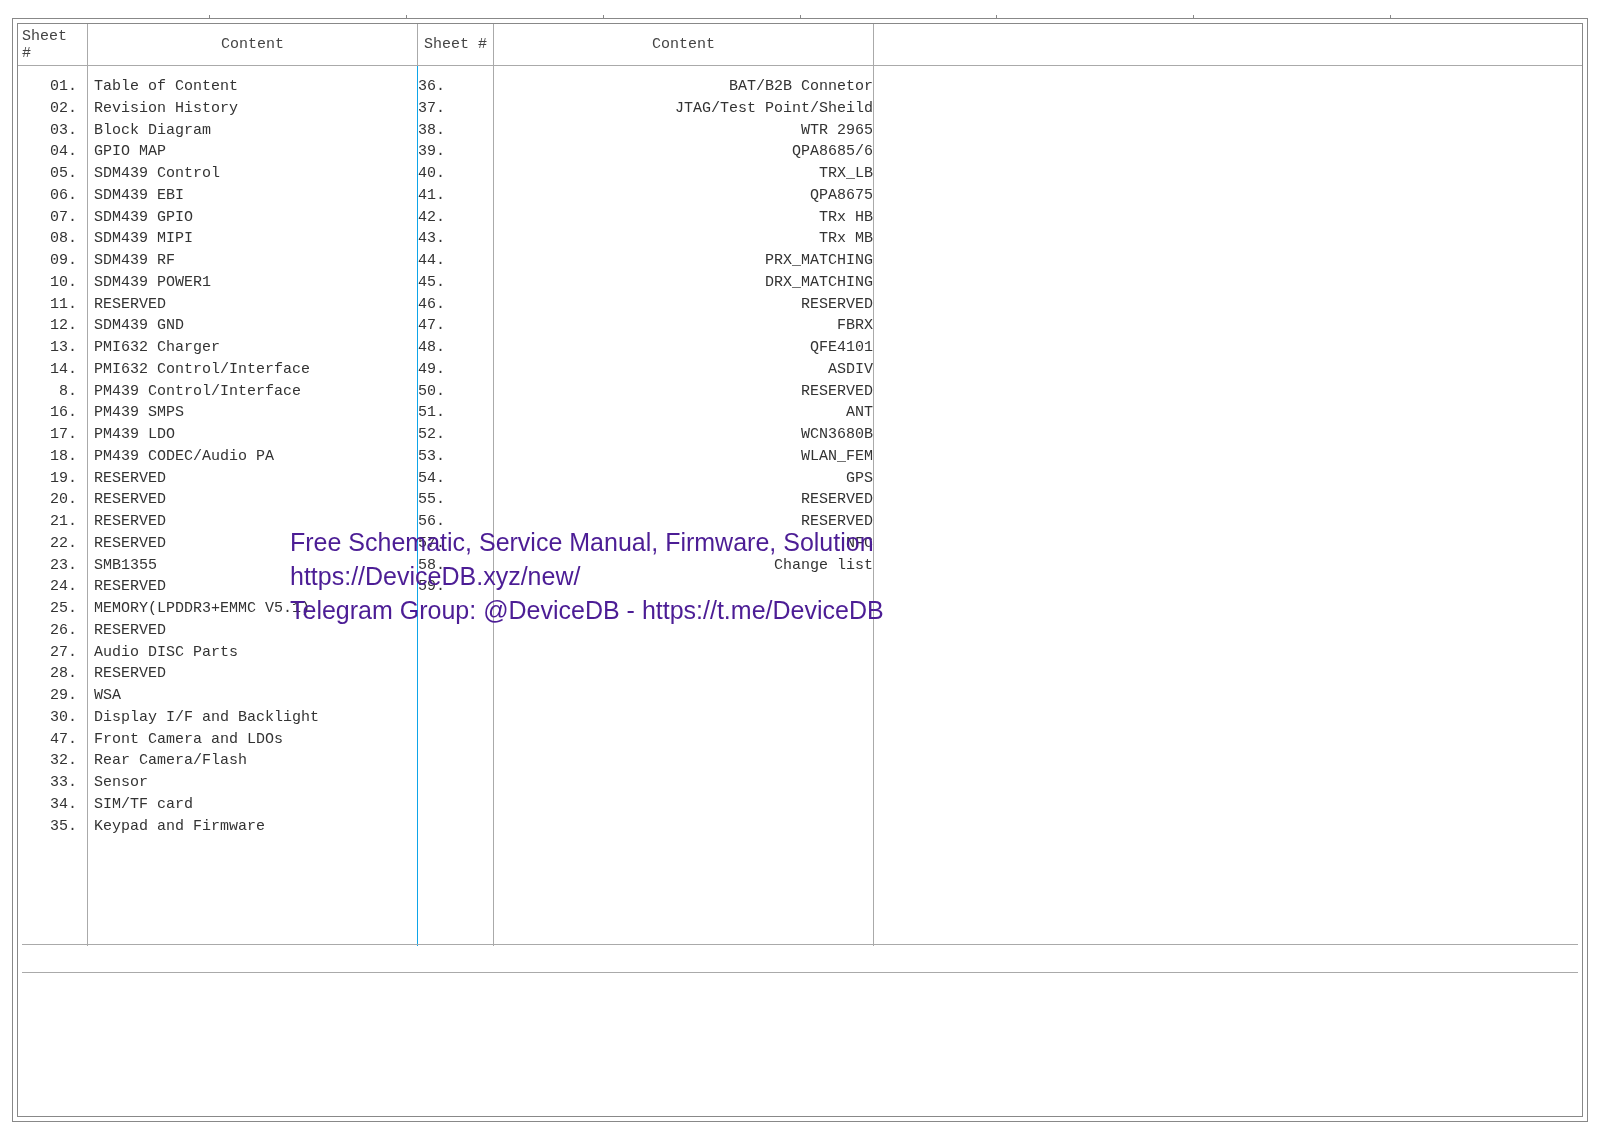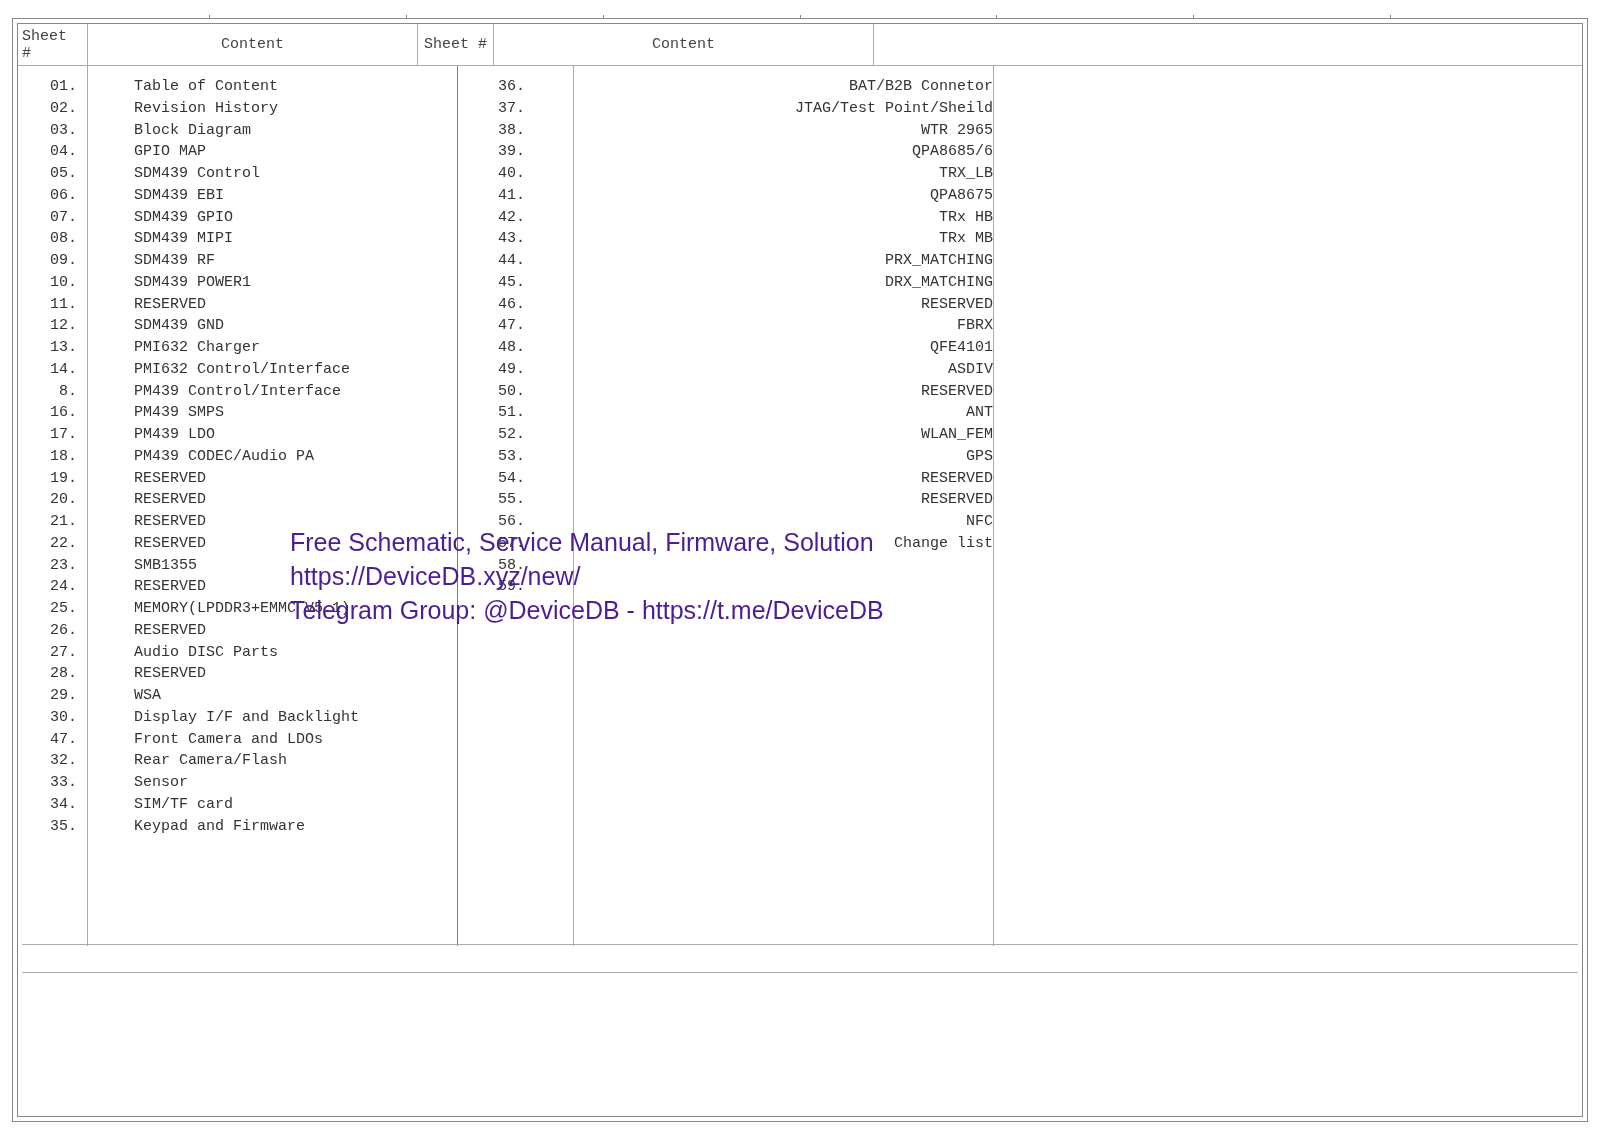--- a/index.html
+++ b/index.html
@@ -51,21 +51,20 @@
   }
   .col-sheet-a { width: 70px; border-right: 1px solid #aaa; justify-content: center; }
   .col-content-a { width: 330px; border-right: 1px solid #aaa; justify-content: center; }
   .col-sheet-b { width: 76px; border-right: 1px solid #aaa; justify-content: center; }
   .col-content-b { width: 380px; border-right: 1px solid #aaa; justify-content: center; }
   .col-rest { flex: 1; }
 
   .body-area {
     display: flex;
     height: calc(100% - 42px - 170px);
-    gap: 40px;
   }
   .col-body { padding-top: 10px; line-height: 1.45; }
   .col-body.sheet-a { width: 70px; border-right: 1px solid #aaa; text-align: right; padding-right: 10px; }
   .col-body.content-a { width: 330px; border-right: 1px solid #0ea5e9; padding-left: 6px; }
   .col-body.sheet-b { width: 76px; border-right: 1px solid #aaa; text-align: left; padding-right: 10px; }
   .col-body.content-b { width: 380px; border-right: 1px solid #aaa; padding-left: 6px; text-align: right; }
   .col-body.rest { flex: 1; }
 
   .row { white-space: pre; }
 
@@ -222,20 +221,21 @@
           <div class="row">TRx HB</div>
           <div class="row">TRx MB</div>
           <div class="row">PRX_MATCHING</div>
           <div class="row">DRX_MATCHING</div>
           <div class="row">RESERVED</div>
           <div class="row">FBRX</div>
           <div class="row">QFE4101</div>
           <div class="row">ASDIV</div>
           <div class="row">RESERVED</div>
           <div class="row"> ANT</div>
+          <div class="row">WCN3680B</div>
           <div class="row">WLAN_FEM</div>
           <div class="row">GPS</div>
           <div class="row">RESERVED</div>
           <div class="row">RESERVED</div>
           <div class="row">NFC</div>
           <div class="row">Change list</div>
         </div>
       <div class="col-body rest"></div>
     </div>
 

